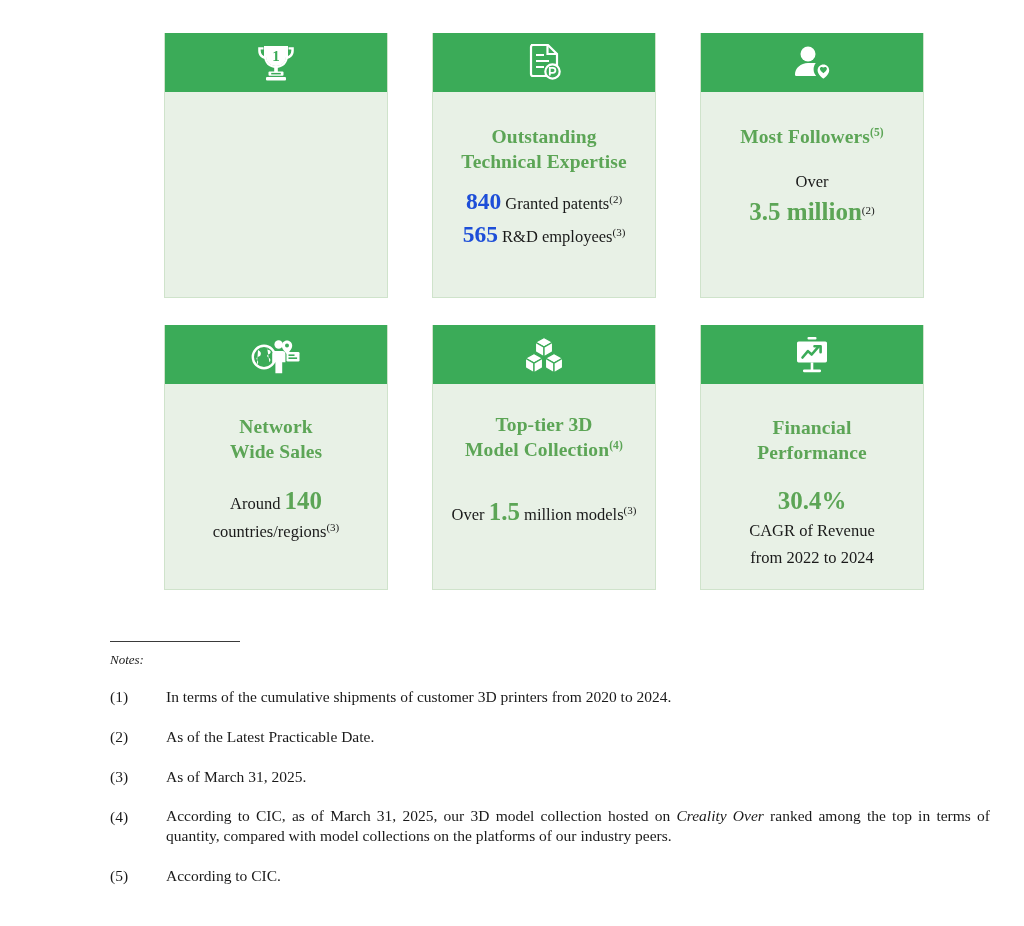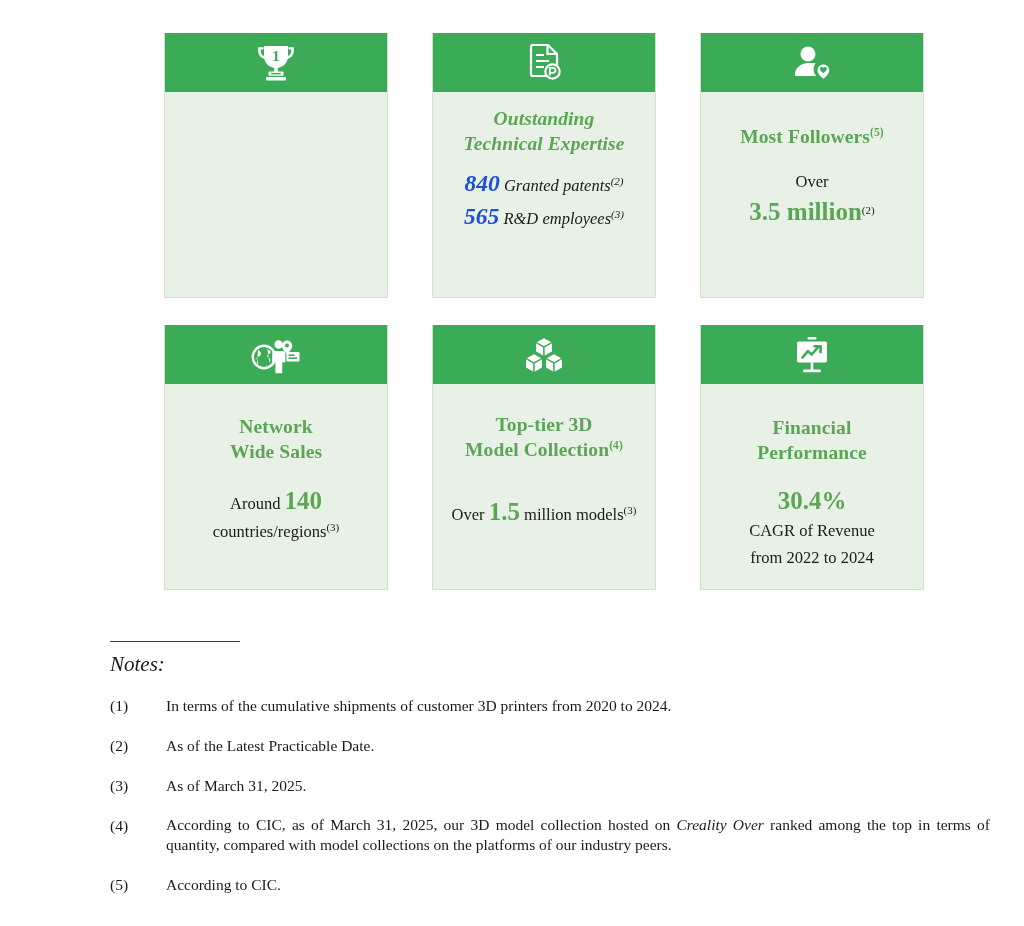--- a/index.html
+++ b/index.html
@@ -93,21 +93,21 @@
   .card-lines sup {
     font-size: 11px;
     vertical-align: super;
     line-height: 0;
   }
 
   
   .c1 .card-body { padding-top: 18px; }
   .c1 .card-lines { margin-top: 16px; line-height: 27px; }
 
-  .c2 .card-body { padding-top: 14px; font-style: italic; }
+  .c2 .card-body { padding-top: 32px; }
   .c2 .card-lines { margin-top: 12px; line-height: 31px; text-align: center; }
   .c2 .row { display: block; }
 
   .c3 .card-body { padding-top: 32px; }
   .c3 .card-lines { margin-top: 18px; line-height: 30px; }
 
   .c4 .card-body { padding-top: 30px; }
   .c4 .card-lines { margin-top: 23px; line-height: 28px; }
 
   .c5 .card-body { padding-top: 28px; }
@@ -126,21 +126,21 @@
 
   .notes-rule {
     width: 130px;
     height: 0;
     border-top: 1.3px solid #3a3a3a;
     margin-bottom: 10px;
   }
 
   .notes-label {
     font-style: italic;
-    font-size: 21px;
+    font-size: 13px;
     margin-bottom: 18px;
   }
 
   .note {
     display: flex;
     font-size: 15.5px;
     line-height: 21px;
     margin-bottom: 19px;
     text-align: justify;
   }

